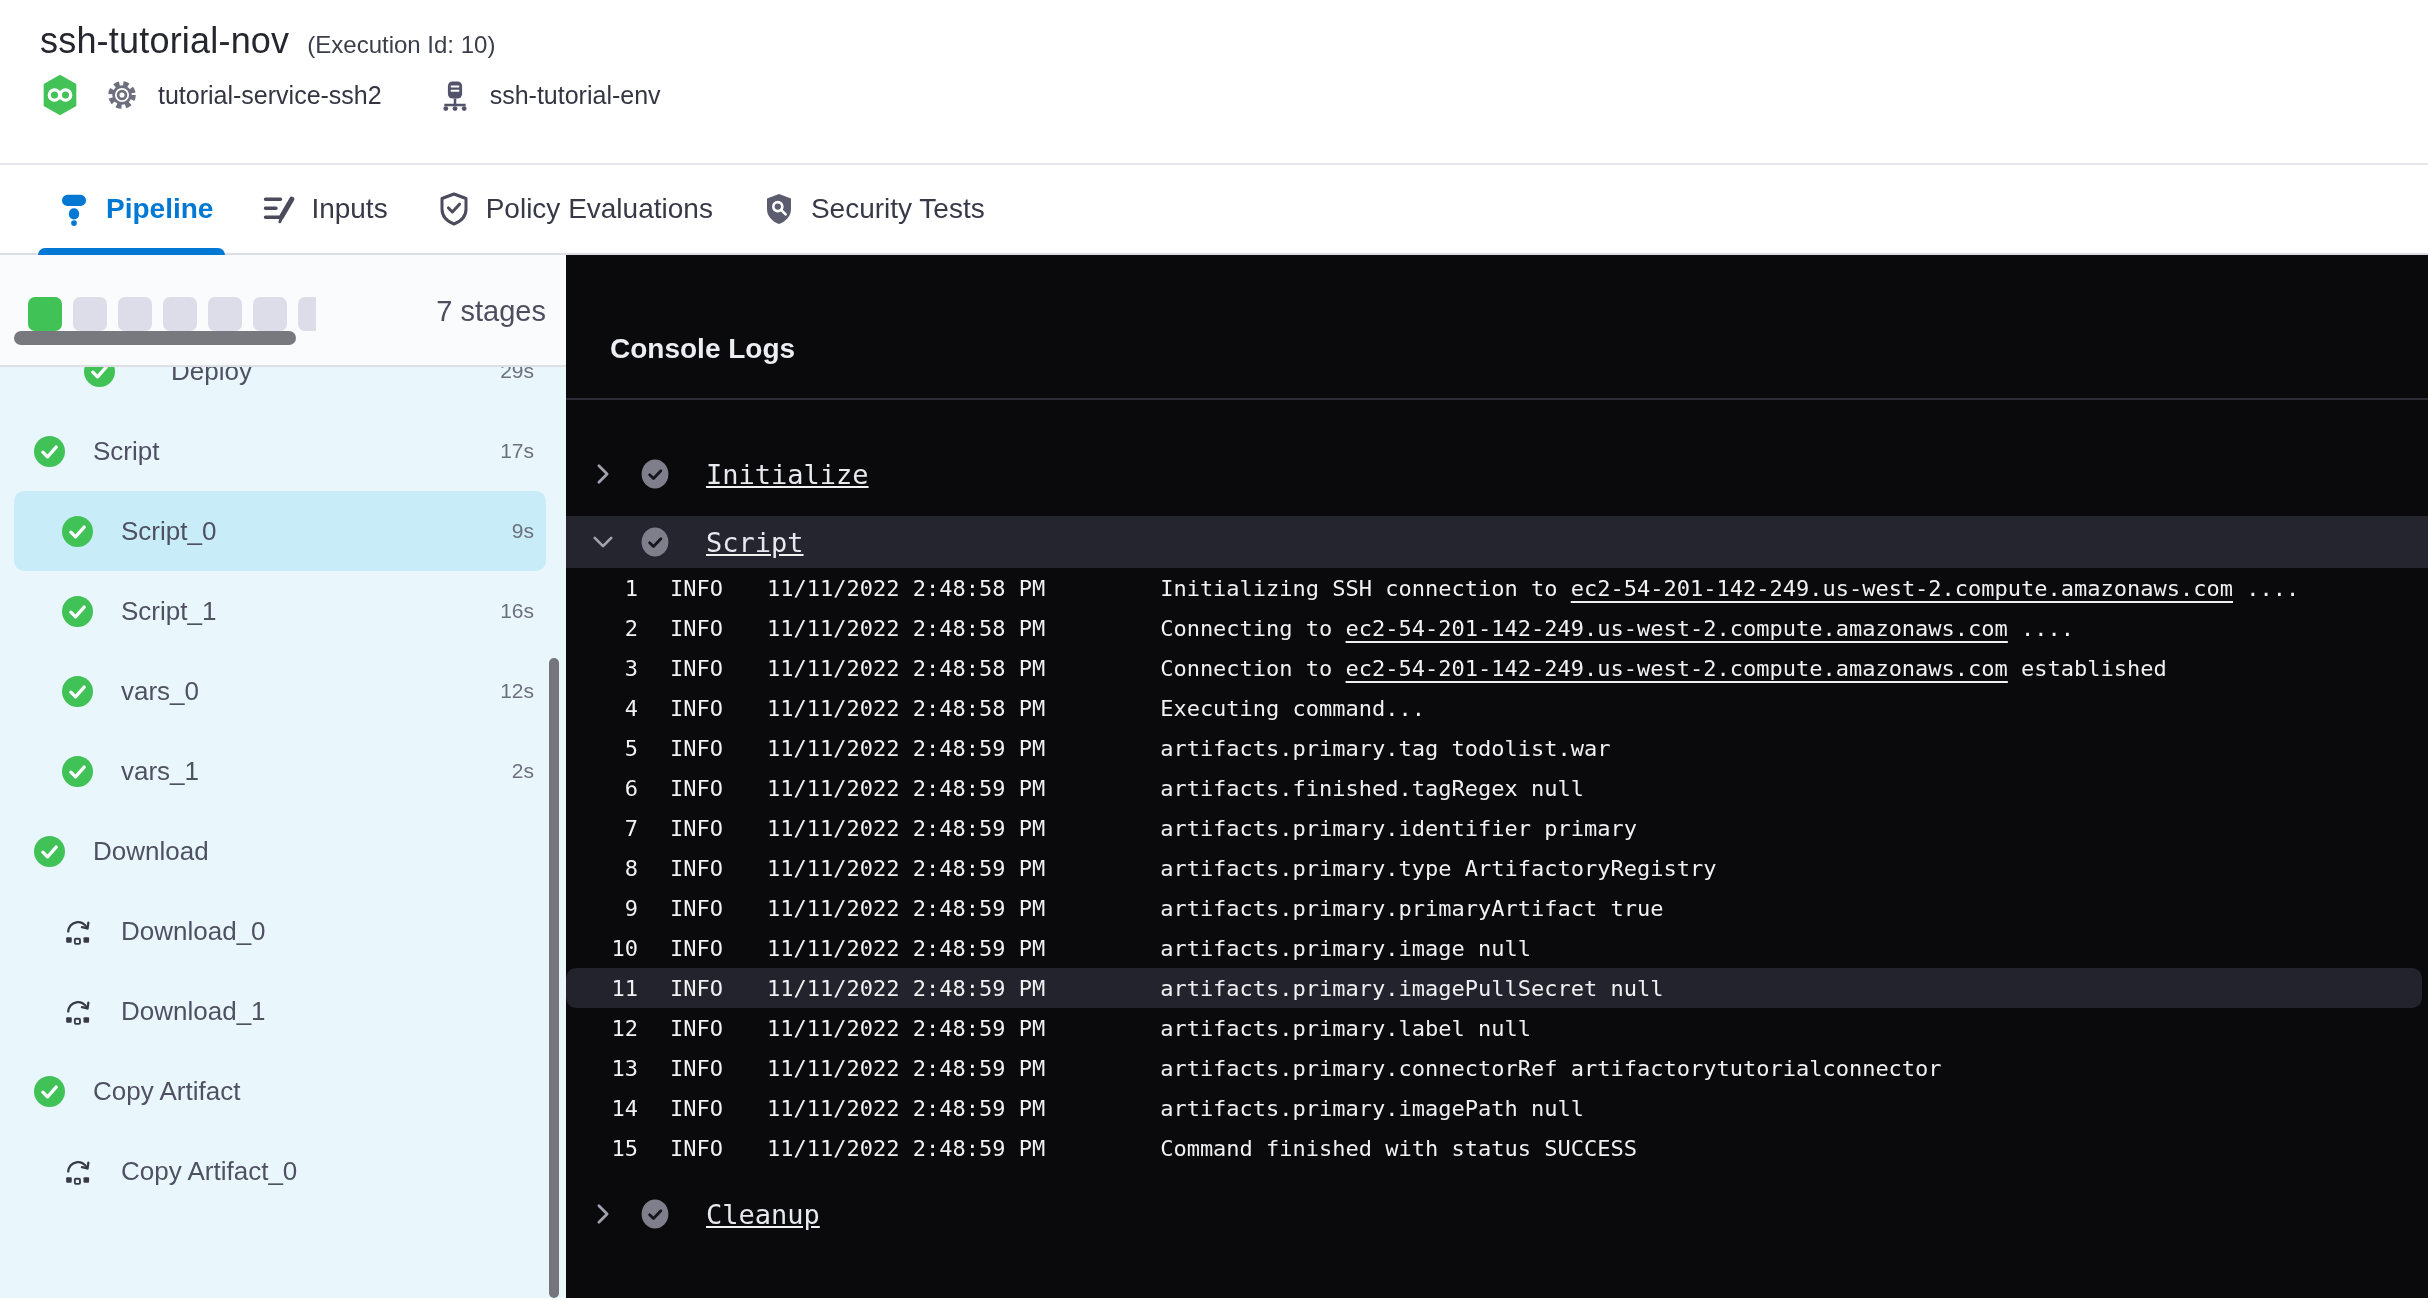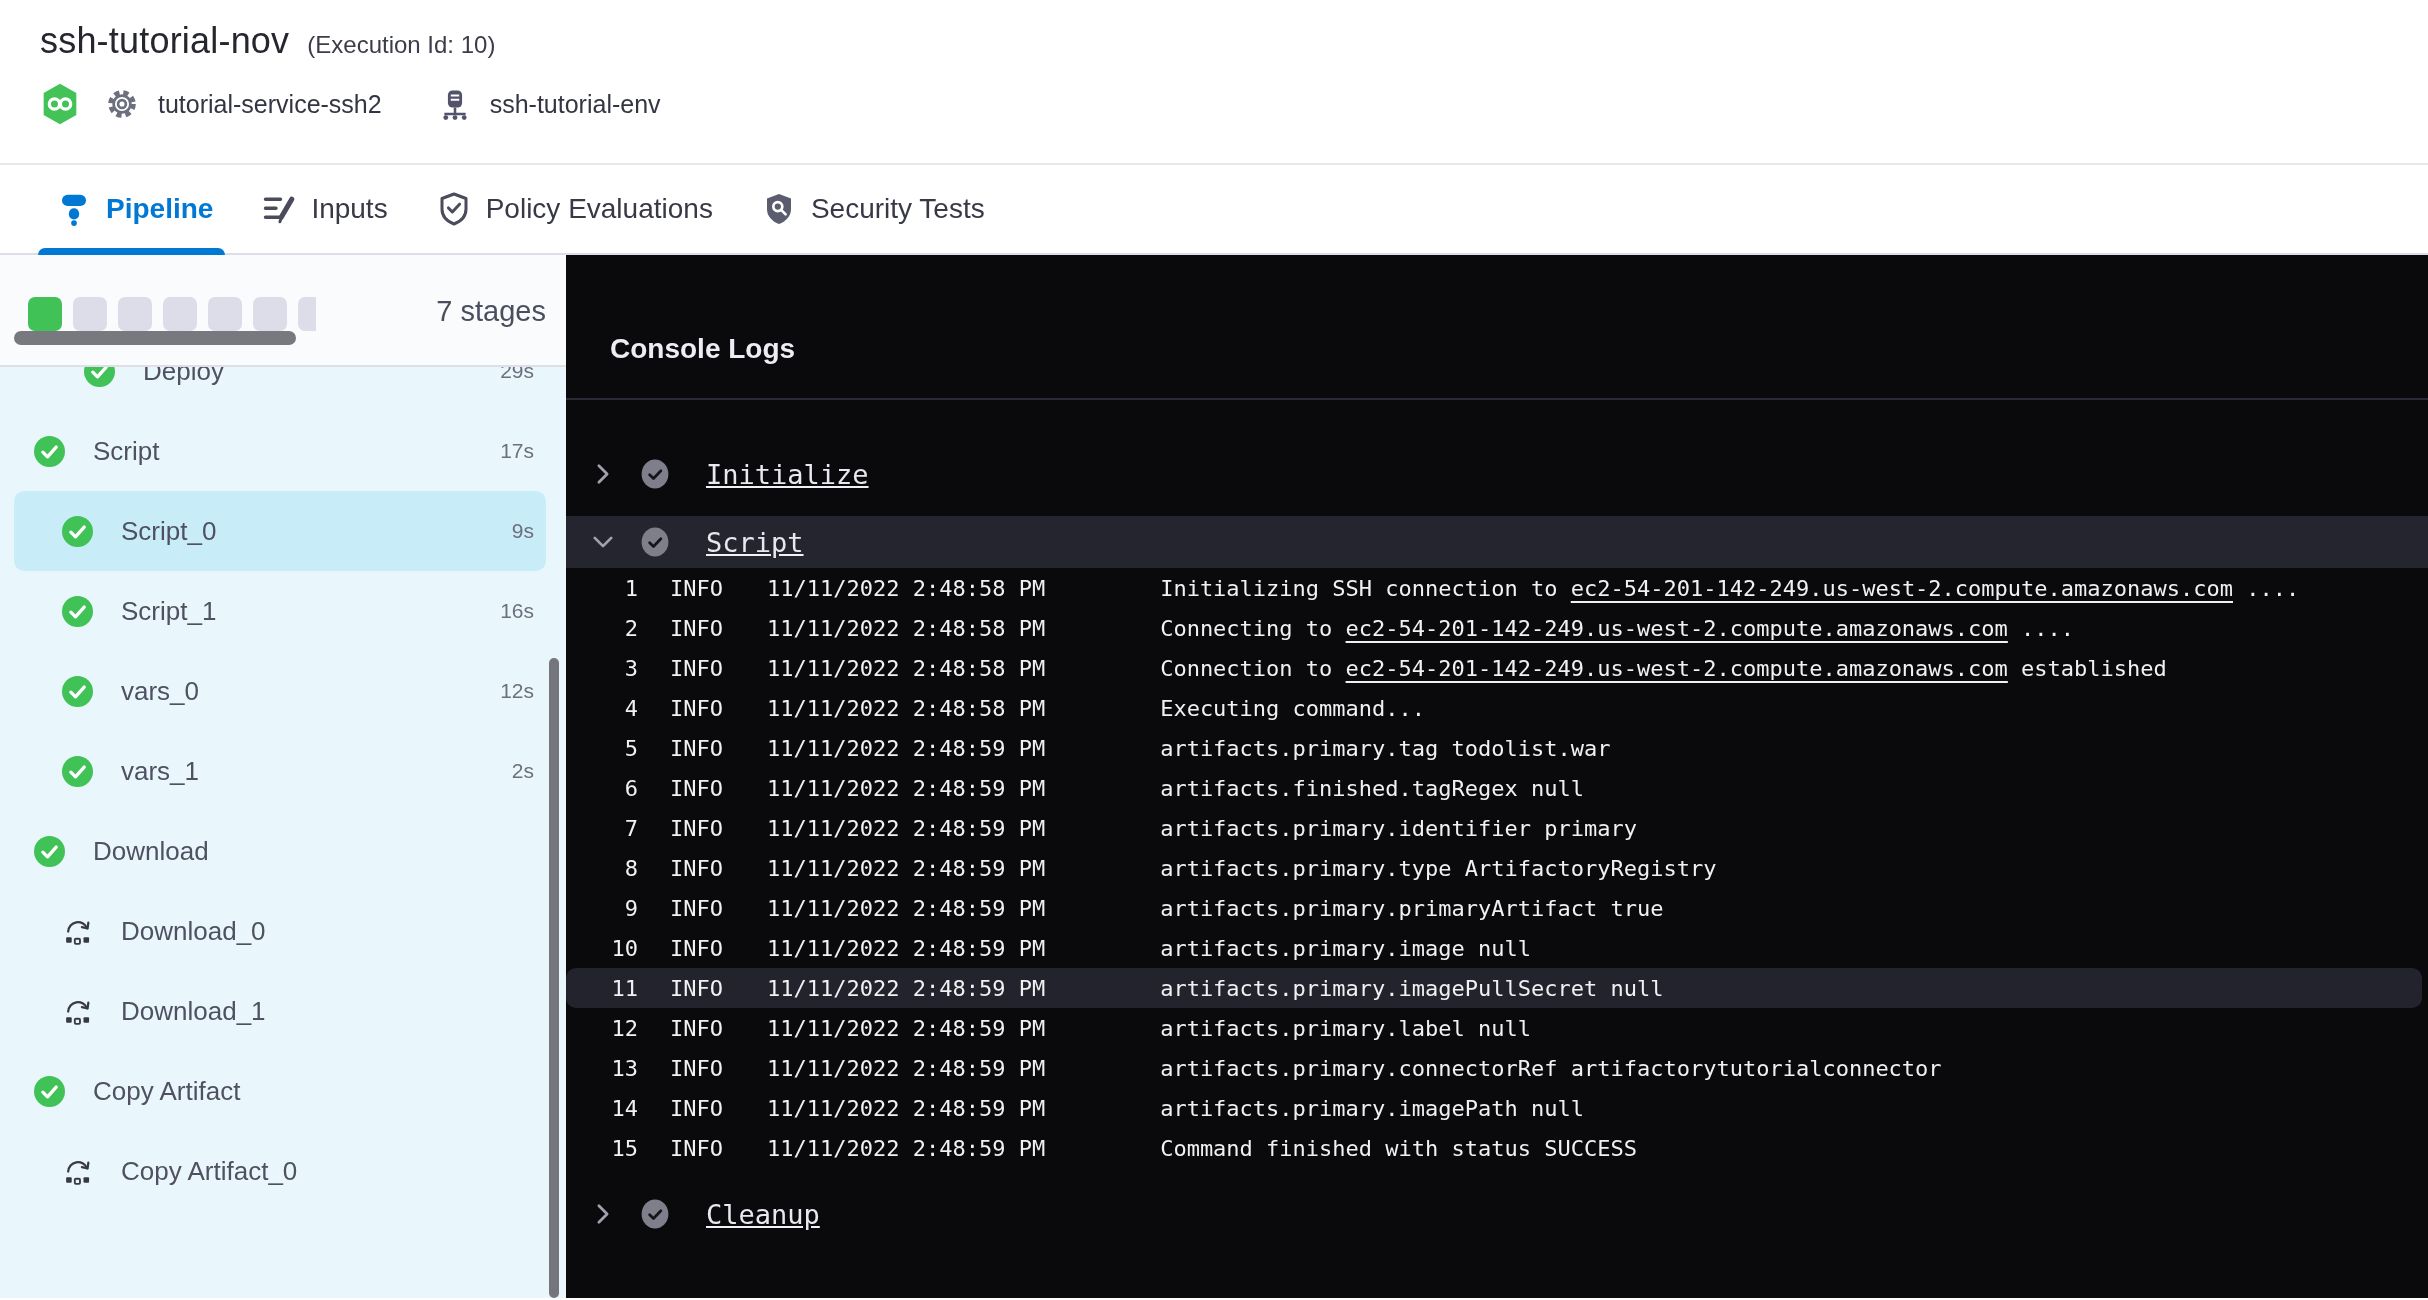--- a/index.html
+++ b/index.html
@@ -4,21 +4,21 @@
 <style>
   * { margin:0; padding:0; box-sizing:border-box; }
   html,body { width:2428px; height:1300px; overflow:hidden; background:#ffffff;
               font-family:"Liberation Sans", sans-serif; }
 
   
   .exec-header { height:165px; border-bottom:2px solid #e7e8ee; padding:20px 0 0 40px; }
   .title-row { display:flex; align-items:baseline; gap:18px; }
   .page-title { font-size:36px; font-weight:normal; color:#25262e; letter-spacing:.2px; }
   .exec-id { font-size:24px; color:#3c3d4a; }
-  .meta-row { display:flex; align-items:center; margin-top:20px; }
+  .meta-row { display:flex; align-items:center; margin-top:11px; }
   .module-icon { width:40px; height:44px; }
   .gear-icon { width:36px; height:36px; margin-left:24px; }
   .meta-label { font-size:25px; color:#343543; margin-left:18px; }
   .env-icon { width:34px; height:36px; margin-left:56px; }
 
   
   .tabbar { height:90px; border-bottom:2px solid #dcdde6; display:flex; align-items:center;
             padding-left:56px; gap:48px; position:relative; }
   .tab { display:flex; align-items:center; gap:14px; font-size:28px; font-weight:500;
          color:#383946; position:relative; height:100%; cursor:pointer; }
@@ -37,21 +37,21 @@
   .sq { width:34px; height:34px; border-radius:7px; background:#dcdde8; flex-shrink:0; }
   .sq.done { background:#41c257; }
   .hbar { position:absolute; left:14px; top:76px; width:282px; height:14px; border-radius:7px; background:#78797e; }
   .stage-count { position:absolute; right:20px; top:40px; font-size:29px; color:#4c4e60; }
 
   .stage-list { position:absolute; top:112px; left:0; right:0; bottom:0; overflow:hidden; }
   .stage-row { height:80px; margin:0 20px 0 14px; display:flex; align-items:center;
                border-radius:10px; cursor:pointer; }
   .stage-row.first { margin-top:-36px; }
   .stage-row.selected { background:#c9edf8; }
-  .lvl0 { padding-left:20px; } .lvl1 { padding-left:48px; } .lvl2 { padding-left:70px; }
+  .lvl0 { padding-left:20px; } .lvl1 { padding-left:48px; } .lvl2 { padding-left:70px;gap:28px; }
   .stage-ic { width:31px; height:31px; flex-shrink:0; }
   .stage-label { margin-left:28px; font-size:26px; color:#4f5162; }
   .stage-duration { margin-left:auto; padding-right:12px; font-size:21px; color:#6d6f7e; }
   .vbar { position:absolute; right:7px; top:403px; bottom:0; width:10px; border-radius:6px; background:#75767d; }
 
   
   .console { flex:1; background:#0a0a0d; overflow:hidden; }
   .console-head { height:101px; border-bottom:2px solid #2a2b34; display:flex; align-items:center;
                   padding-left:44px; color:#eceef4; font-size:28px; font-weight:bold;margin-top:44px; }
   .console-body { font-family:"DejaVu Sans Mono", monospace; color:#f1f1f4; font-size:22px; }

